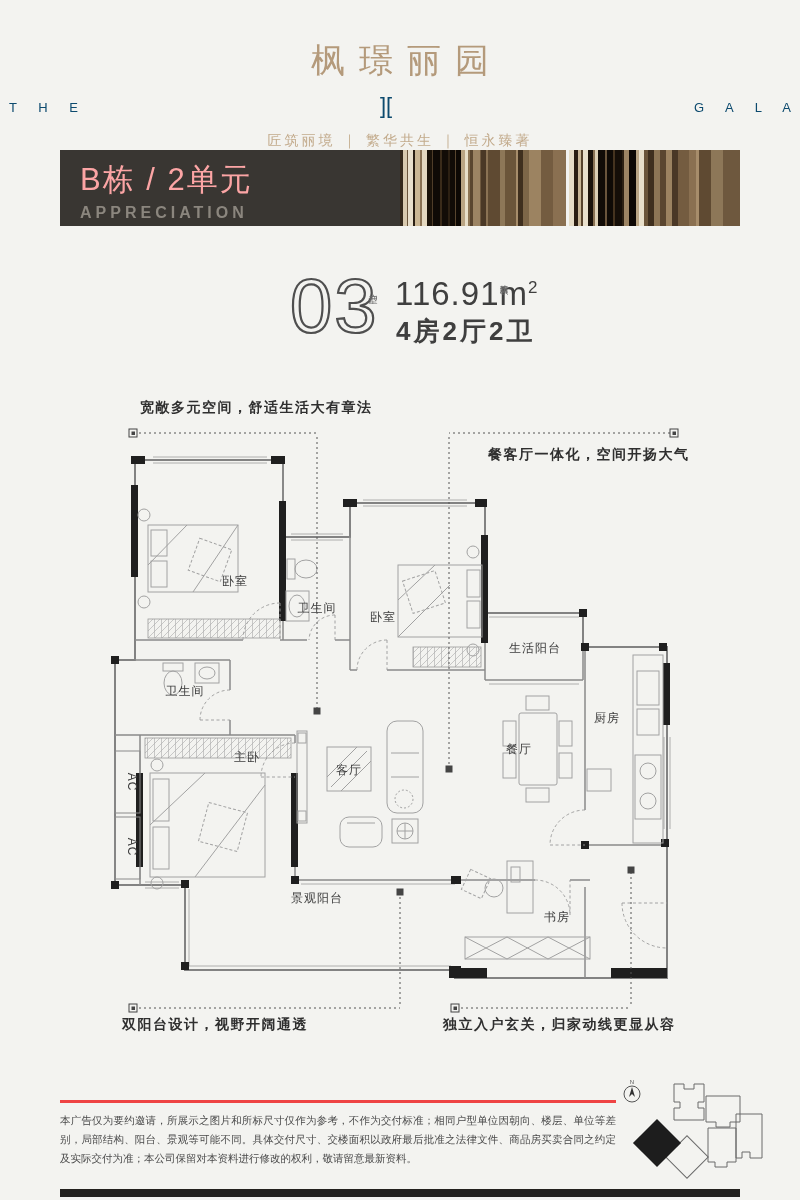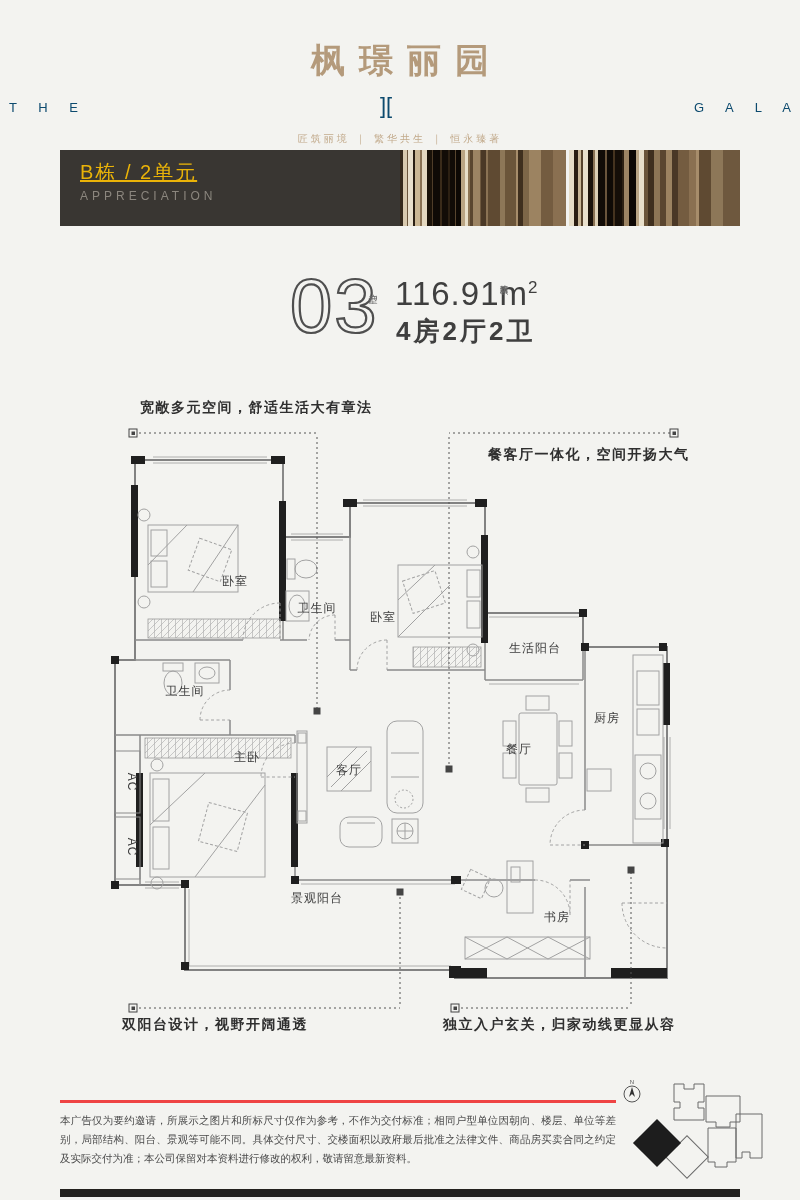--- a/index.html
+++ b/index.html
@@ -2,31 +2,31 @@
 <html><head>
 <meta charset="utf-8">
 <style>
   html,body{margin:0;padding:0;}
   body{width:800px;height:1200px;overflow:hidden;background:#f3f3f0;
        font-family:"Liberation Sans","DejaVu Sans",sans-serif;}
   .page{position:relative;width:800px;height:1200px;background:#f3f3f0;}
 
   
   .logo{position:absolute;top:38px;left:0;width:800px;text-align:center;color:#b59c7e;}
-  .logo-cn{font-size:34px;font-weight:700;letter-spacing:14px;text-indent:14px;color:#b49a7b;}
+  .logo-cn{font-size:34px;font-weight:400;letter-spacing:14px;text-indent:14px;color:#b49a7b;}
   .logo-en{margin-top:10px;font-size:13px;letter-spacing:9px;text-indent:9px;color:#0c4a6e;
            display:flex;justify-content:space-between;align-items:center;gap:6px;}
   .logo-en .mark{font-size:22px;font-weight:300;letter-spacing:0;text-indent:0;transform:translateY(-1px);}
-  .logo-tagline{margin-top:12px;font-size:10px;letter-spacing:3px;color:#c2aa8b;}
+  .logo-tagline{margin-top:12px;font-size:14px;letter-spacing:3px;color:#c2aa8b;}
 
   
   .banner{position:absolute;left:60px;top:150px;width:340px;height:76px;background:#393632;
           box-sizing:border-box;padding:9px 0 0 20px;}
-  .banner-title{color:#eab308;font-size:20px;letter-spacing:2px;font-weight:400;text-decoration:underline;}
-  .banner-sub{color:#8b867e;font-size:12px;letter-spacing:4px;margin-top:3px;}
+  .banner-title{color:#fca5a5;font-size:31px;letter-spacing:2px;font-weight:400;}
+  .banner-sub{color:#8b867e;font-size:16px;letter-spacing:4px;margin-top:3px;font-weight:bold;}
   .barcode{position:absolute;left:400px;top:150px;width:340px;height:76px;display:flex;}
   .stripe{height:76px;}
   .stripe1{width:166px;margin-right:3px;background:linear-gradient(90deg,
     #35291c 0 2%,#d8c9ae 2% 4%,#6b553c 4% 5%,#e9e0cd 5% 8%,#2a1f14 8% 9%,#cbb795 9% 12%,
     #8a7254 12% 13%,#e4d8c0 13% 16%,#1a1209 16% 19%,#4f3d29 19% 20%,#0f0a06 20% 24%,
     #3a2b1a 24% 25%,#120c07 25% 29%,#2c2013 29% 30%,#110b06 30% 33%,#58452e 33% 34%,
     #0d0804 34% 37%,#baa584 37% 39%,#e8dfca 39% 41%,#8d7555 41% 42%,#5a4630 42% 44%,
     #9c8464 44% 48%,#6e583e 48% 49%,#4a3826 49% 52%,#8a7254 52% 53%,#5f4a32 53% 60%,
     #8d7758 60% 63%,#6b553a 63% 70%,#a78d6b 70% 71%,#3f2f1e 71% 74%,#7d6648 74% 78%,
     #9c8361 78% 85%,#745c40 85% 92%,#8a7051 92% 100%);}

